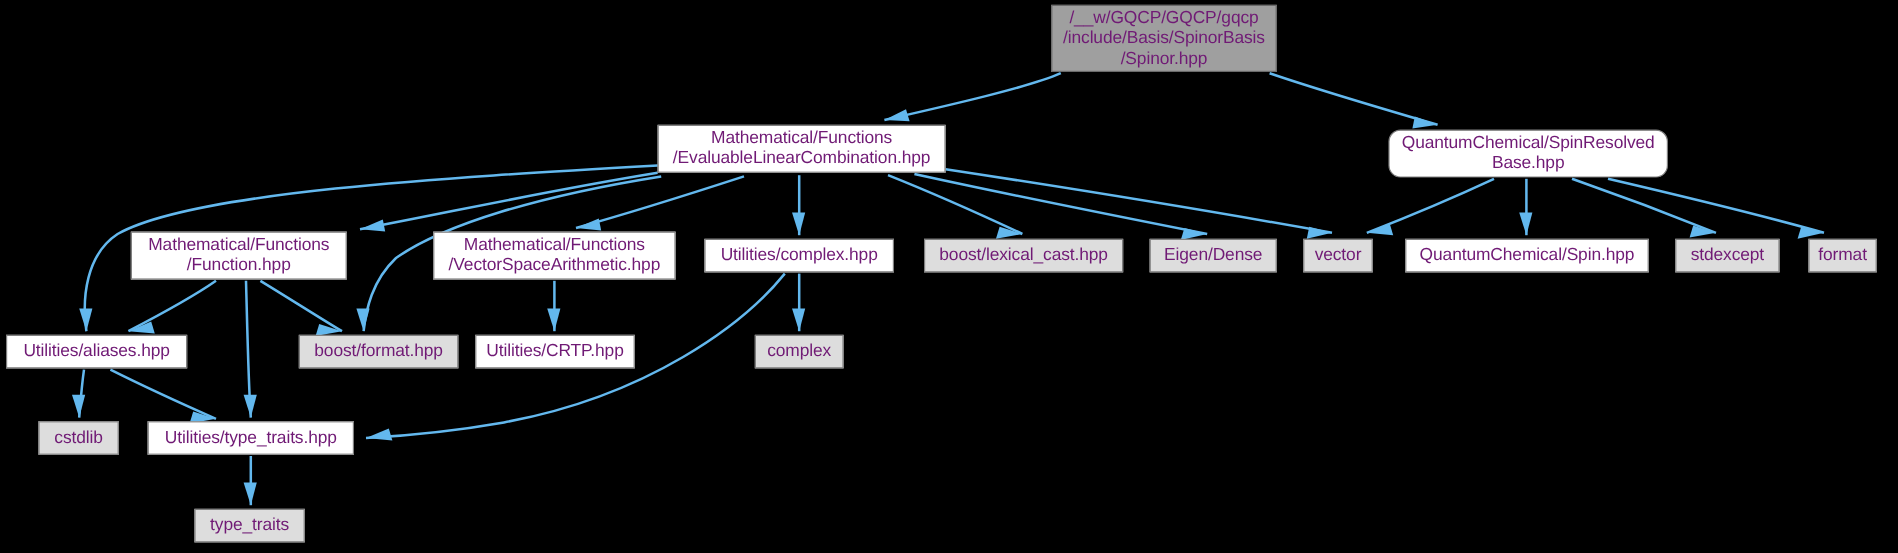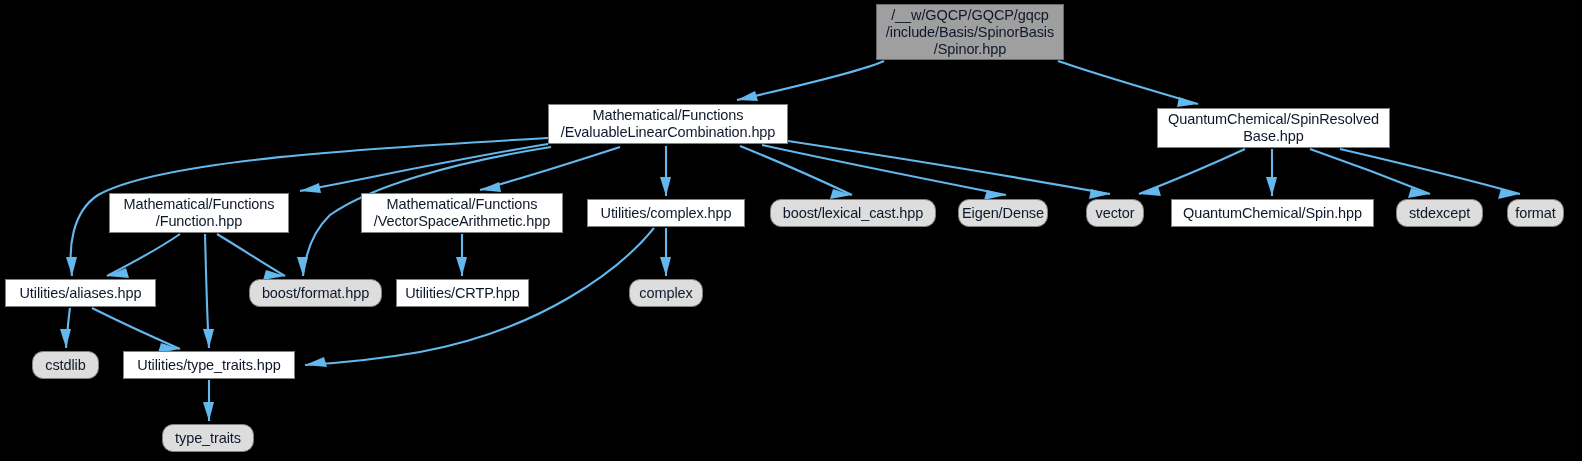--- a/index.html
+++ b/index.html
@@ -23,29 +23,29 @@
     height: 461px;
   }
   .node-box {
     position: absolute;
     box-sizing: border-box;
     border: 1px solid #808080;
     display: flex;
     align-items: center;
     justify-content: center;
     text-align: center;
-    color: #0f172a;
+    color: #701a75;
     font-size: 14.5px;
     line-height: 17px;
     letter-spacing: -0.1px;
     white-space: pre-line;
     cursor: pointer;
   }
   .node-white { background: #ffffff; }
-  .node-gray  { background: #dddddd; border-radius: 11px; }
+  .node-gray  { background: #dddddd; }
   .node-root  { background: #9f9f9f; border: 1px solid #6a6a6a; }
   .edge-path {
     fill: none;
     stroke: #63b8ee;
     stroke-width: 2.1;
   }
   .edge-head { fill: #63b8ee; stroke: none; }
 </style>
 </head>
 <body>
@@ -146,29 +146,29 @@
           <path class="edge-head" d="M 209,421 l -6,-19 l 11,0 z"></path>
         </g>
       </g>
   </svg>
   <div id="nodes-layer">
       <div class="node-box node-root" style="left: 876px; top: 4px; width: 188px; height: 56px;">/__w/GQCP/GQCP/gqcp
 /include/Basis/SpinorBasis
 /Spinor.hpp</div>
       <div class="node-box node-white" style="left: 548px; top: 104px; width: 240px; height: 40px;">Mathematical/Functions
 /EvaluableLinearCombination.hpp</div>
-      <div class="node-box node-white" style="left: 1157px; top: 108px; width: 233px; height: 40px;">QuantumChemical/SpinResolved
+      <div class="node-box node-white" style="left: 1157px; top: 108px; width: 233px; height: 40px; border-radius: 10px;">QuantumChemical/SpinResolved
 Base.hpp</div>
       <div class="node-box node-white" style="left: 109px; top: 193px; width: 180px; height: 40px;">Mathematical/Functions
 /Function.hpp</div>
       <div class="node-box node-white" style="left: 361px; top: 193px; width: 202px; height: 40px;">Mathematical/Functions
 /VectorSpaceArithmetic.hpp</div>
       <div class="node-box node-white" style="left: 587px; top: 199px; width: 158px; height: 28px;">Utilities/complex.hpp</div>
       <div class="node-box node-gray" style="left: 770px; top: 199px; width: 166px; height: 28px;">boost/lexical_cast.hpp</div>
-      <div class="node-box node-gray" style="left: 958px; top: 199px; width: 90px; height: 28px;">Eigen/Dense</div>
+      <div class="node-box node-gray" style="left: 958px; top: 199px; width: 106px; height: 28px;">Eigen/Dense</div>
       <div class="node-box node-gray" style="left: 1086px; top: 199px; width: 58px; height: 28px;">vector</div>
       <div class="node-box node-white" style="left: 1171px; top: 199px; width: 203px; height: 28px;">QuantumChemical/Spin.hpp</div>
       <div class="node-box node-gray" style="left: 1396px; top: 199px; width: 87px; height: 28px;">stdexcept</div>
       <div class="node-box node-gray" style="left: 1507px; top: 199px; width: 57px; height: 28px;">format</div>
       <div class="node-box node-white" style="left: 5px; top: 279px; width: 151px; height: 28px;">Utilities/aliases.hpp</div>
       <div class="node-box node-gray" style="left: 237px; top: 279px; width: 133px; height: 28px; margin-left: 12px;">boost/format.hpp</div>
       <div class="node-box node-white" style="left: 396px; top: 279px; width: 133px; height: 28px;">Utilities/CRTP.hpp</div>
       <div class="node-box node-gray" style="left: 629px; top: 279px; width: 74px; height: 28px;">complex</div>
       <div class="node-box node-gray" style="left: 32px; top: 351px; width: 67px; height: 28px;">cstdlib</div>
       <div class="node-box node-white" style="left: 123px; top: 351px; width: 172px; height: 28px;">Utilities/type_traits.hpp</div>

